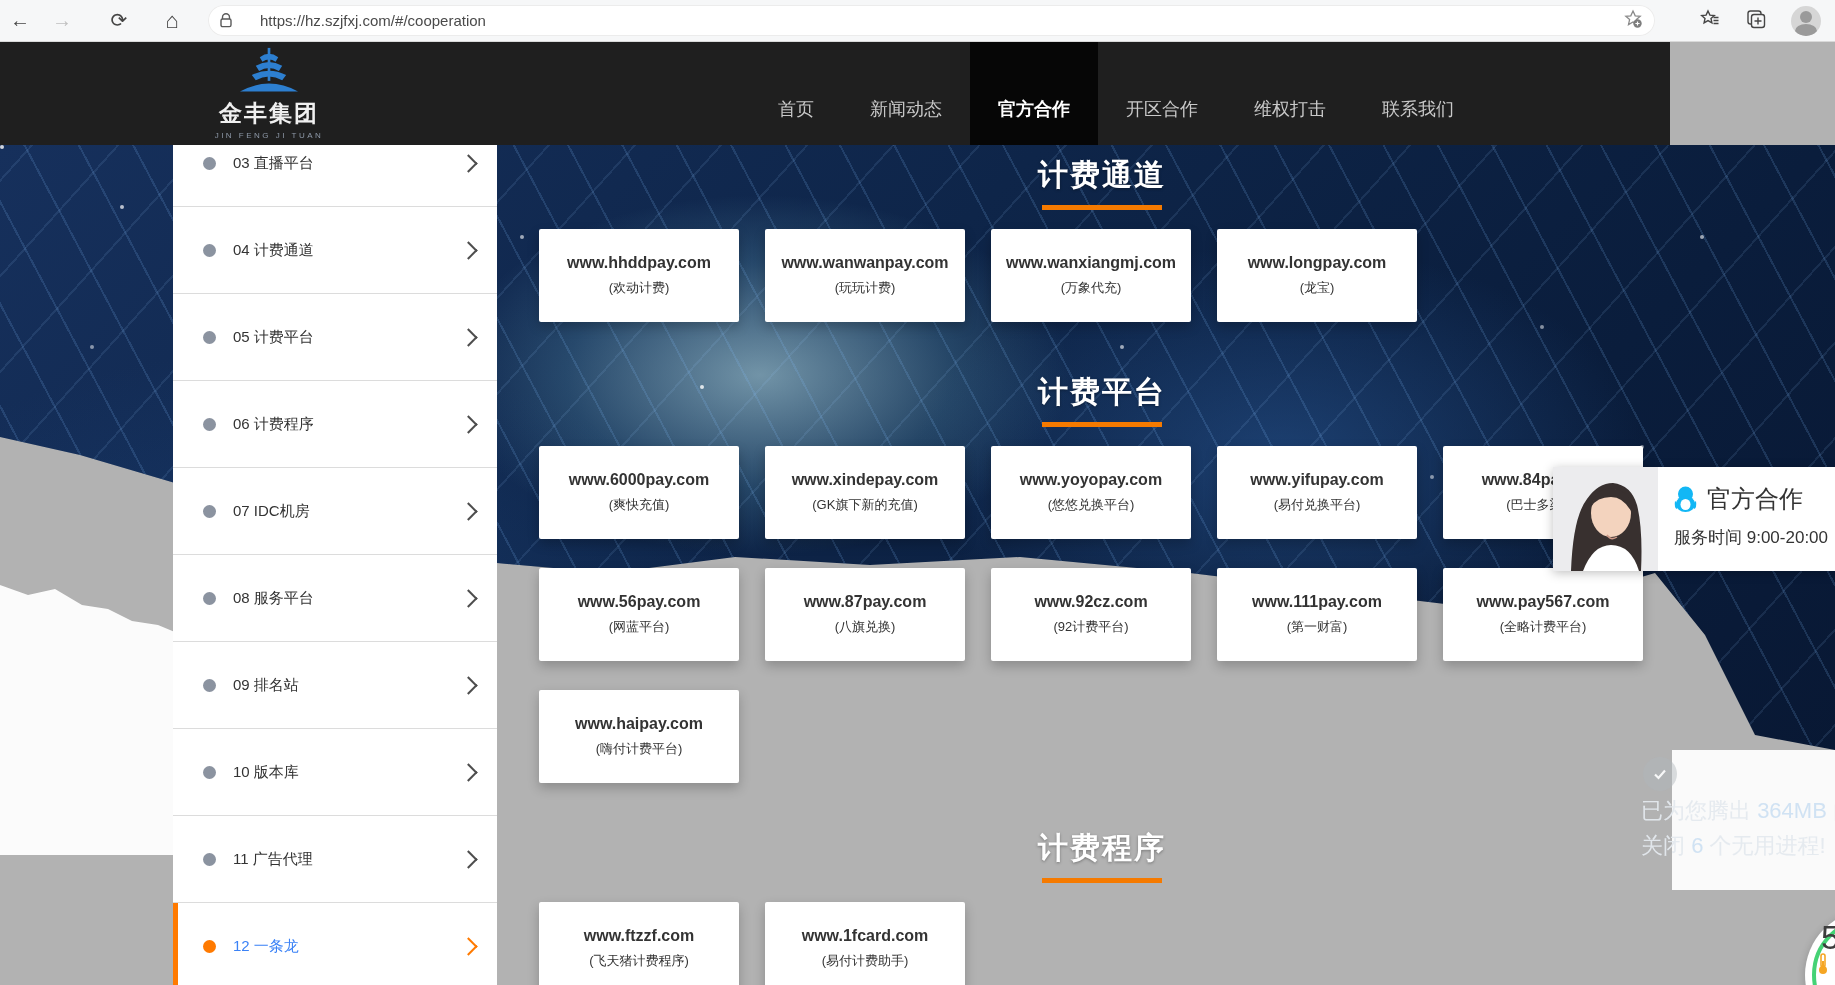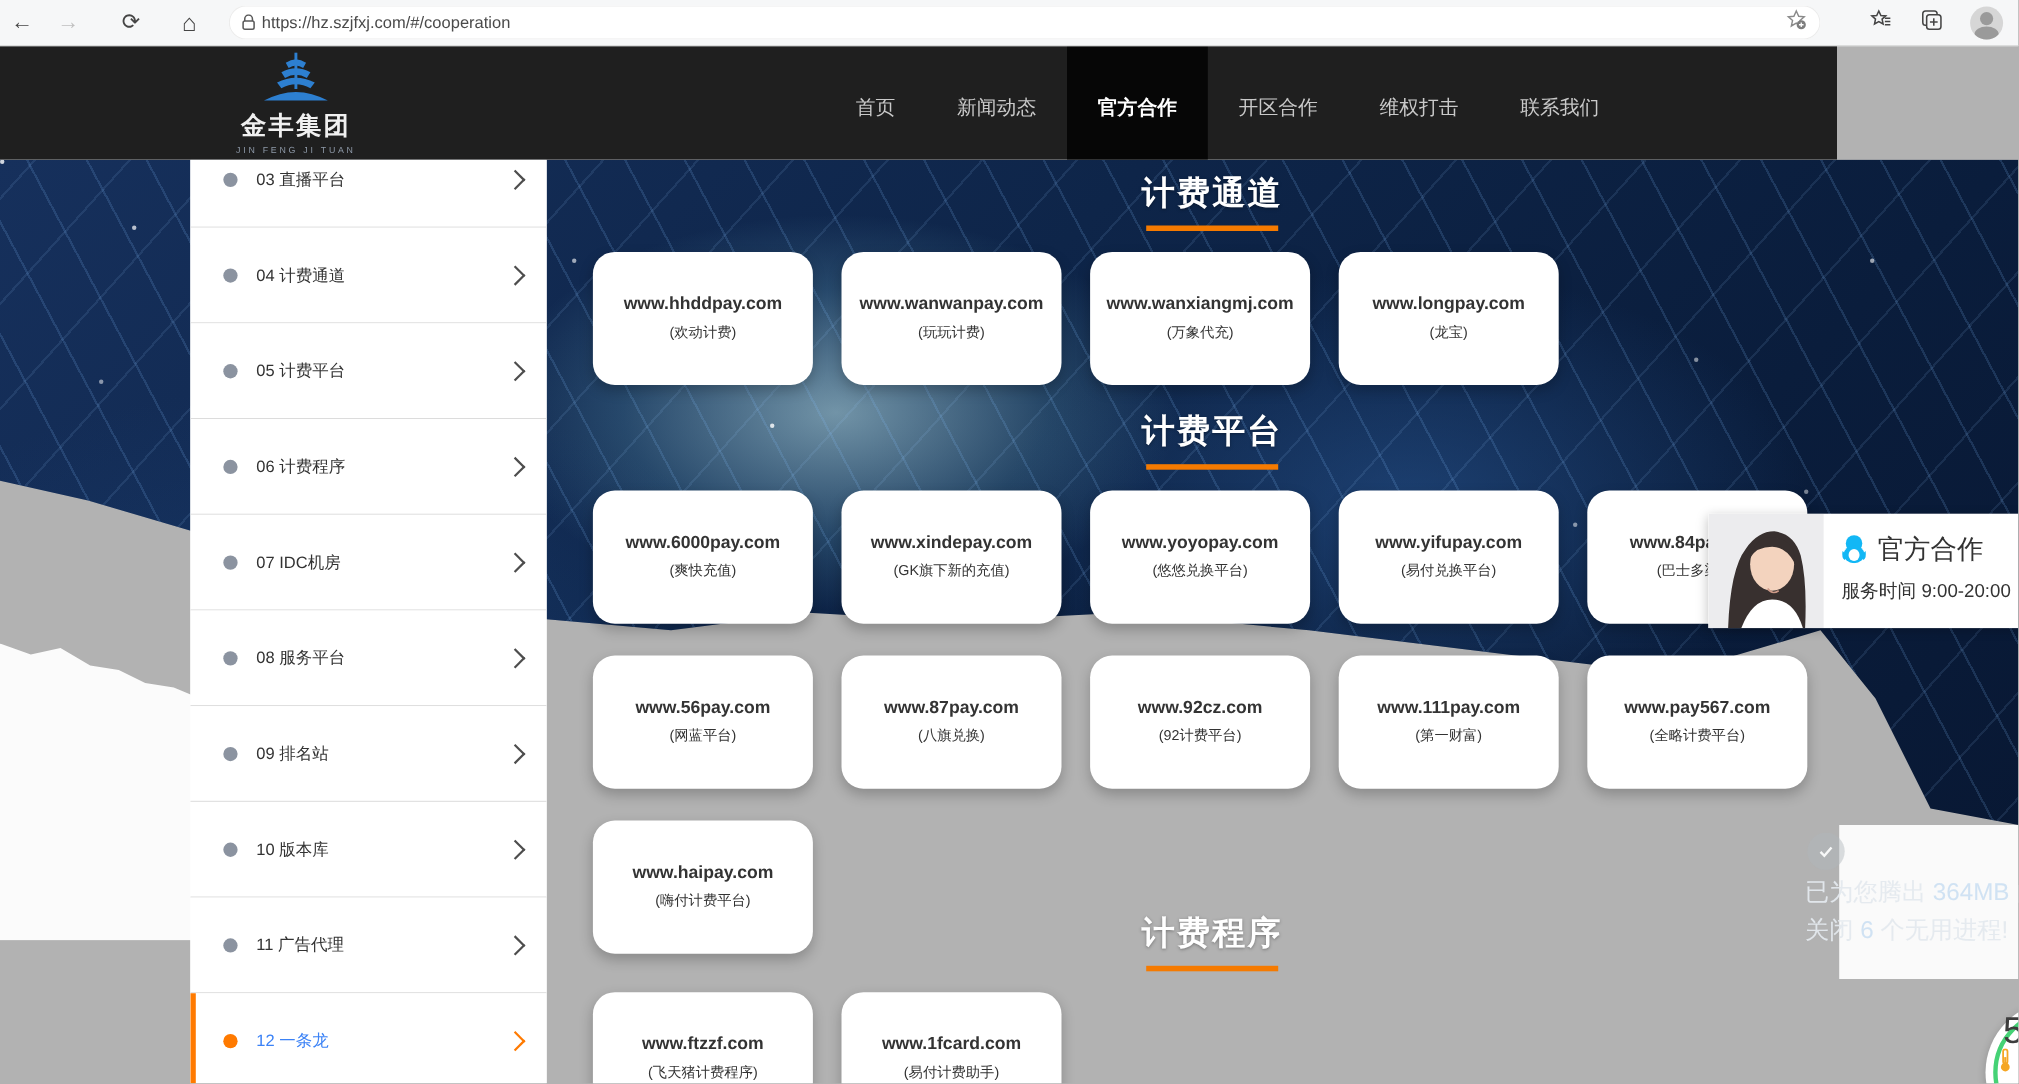--- a/index.html
+++ b/index.html
@@ -6,34 +6,34 @@
   body{
     width:1835px;height:985px;position:relative;overflow:hidden;
     background:#b2b2b2;
     font-family:"Liberation Sans","DejaVu Sans",sans-serif;
   }
   
   .browser-bar{position:absolute;top:0;left:0;width:1835px;height:41px;background:#f6f7f8;border-bottom:1px solid #d9d9d9;z-index:60;}
   .bb-icon{position:absolute;top:0;height:41px;line-height:41px;text-align:center;width:36px;font-size:20px;color:#454545;cursor:pointer;}
   .bb-icon.disabled{color:#bfbfbf;}
   .url-pill{position:absolute;left:208px;top:5px;width:1447px;height:31px;background:#ffffff;border-radius:16px;display:flex;align-items:center;padding:0 12px;box-sizing:border-box;box-shadow:0 0 0 1px #ececec inset;}
-  .url-text{font-size:15px;color:#4a4a4a;margin-left:6px;flex:1;}
+  .url-text{font-size:15px;color:#4a4a4a;margin-left:28px;flex:1;}
   .lock-icon svg{display:block}
   .star-add{margin-left:auto;}
   .bb-right{position:absolute;right:14px;top:0;height:41px;display:flex;align-items:center;gap:24px;}
   .avatar{width:30px;height:30px;border-radius:50%;background:#d6d6d6;position:relative;overflow:hidden;}
   .avatar:before{content:"";position:absolute;left:9px;top:5px;width:12px;height:12px;border-radius:50%;background:#9a9a9a;}
   .avatar:after{content:"";position:absolute;left:4px;top:18px;width:22px;height:14px;border-radius:50%;background:#9a9a9a;}
   
   .site-header{position:absolute;top:41px;left:0;width:1670px;height:104px;background:#1f1f1f;z-index:50;}
   .logo{position:absolute;left:198px;top:5px;width:142px;text-align:center;}
   .logo-title{font-size:23px;font-weight:bold;color:#f0f0f0;letter-spacing:2px;margin-top:-2px;}
   .logo-sub{font-size:8px;color:#8e99a8;letter-spacing:2.5px;margin-top:2px;}
   .main-nav{position:absolute;right:188px;top:0;height:104px;display:flex;}
-  .nav-item{padding:5px 28px;line-height:104px;font-size:18px;color:#c9c9c9;cursor:pointer;white-space:nowrap;}
+  .nav-item{padding:16px 28px;line-height:104px;font-size:18px;color:#c9c9c9;cursor:pointer;white-space:nowrap;}
   .nav-item.active{background:#060606;color:#ffffff;font-weight:bold;}
   
   .page{position:absolute;top:145px;left:0;width:1835px;height:840px;overflow:hidden;background:#b2b2b2;}
   .bg-navy{position:absolute;left:0;top:0;width:1835px;height:770px;
     background:
       radial-gradient(ellipse 430px 250px at 760px 230px, rgba(195,238,244,0.55), rgba(120,190,215,0.22) 45%, transparent 72%),
       radial-gradient(ellipse 520px 300px at 1280px 310px, rgba(45,95,160,0.5), transparent 70%),
       radial-gradient(ellipse 650px 420px at 280px 520px, rgba(28,66,120,0.6), transparent 75%),
       linear-gradient(135deg,#16305c 0%,#0e2549 40%,#0a1d3c 70%,#081732 100%);
     clip-path:polygon(0 0,1835px 0,1835px 605px,1755px 590px,1705px 490px,1655px 428px,1520px 468px,1370px 450px,1190px 428px,1020px 412px,870px 420px,735px 412px,610px 428px,497px 418px,350px 372px,175px 338px,80px 310px,0 292px);
@@ -64,21 +64,21 @@
   .side-item.active .side-chevron{border-color:#ff7a00;}
   
   .content{position:absolute;left:539px;top:0;width:1126px;z-index:5;}
   .section{position:absolute;left:0;width:1126px;}
   .section:nth-of-type(1){top:10px;}
   .section:nth-of-type(2){top:227px;}
   .section:nth-of-type(3){top:683px;}
   .sec-title{text-align:center;color:#ffffff;font-size:30px;font-weight:bold;letter-spacing:2px;text-shadow:0 1px 3px rgba(0,0,0,.35);}
   .sec-underline{width:120px;height:5px;background:#f57a00;margin:9px auto 0;}
   .cards{margin-top:19px;display:flex;flex-wrap:wrap;column-gap:26px;row-gap:29px;}
-  .card{width:200px;height:121px;background:#ffffff;border-radius:20px;box-shadow:0 5px 12px rgba(0,0,0,0.22);
+  .card{width:200px;height:93px;background:#ffffff;border-radius:2px;box-shadow:0 5px 12px rgba(0,0,0,0.22);
     display:flex;flex-direction:column;align-items:center;justify-content:center;gap:7px;cursor:pointer;}
   .card-domain{font-size:16px;font-weight:bold;color:#333;white-space:nowrap;}
   .card-name{font-size:13px;color:#333;white-space:nowrap;}
   
   .service-popup{position:absolute;left:1553px;top:322px;width:282px;height:104px;background:#ffffff;box-shadow:0 2px 10px rgba(0,0,0,.25);display:flex;z-index:30;overflow:hidden;}
   .sp-photo{width:105px;height:104px;flex:none;}
   .sp-right{padding:16px 0 0 16px;white-space:nowrap;}
   .sp-title-row{display:flex;align-items:center;gap:10px;}
   .sp-title{font-size:24px;color:#333;}
   .sp-hours{font-size:17px;color:#333;margin-top:11px;}

